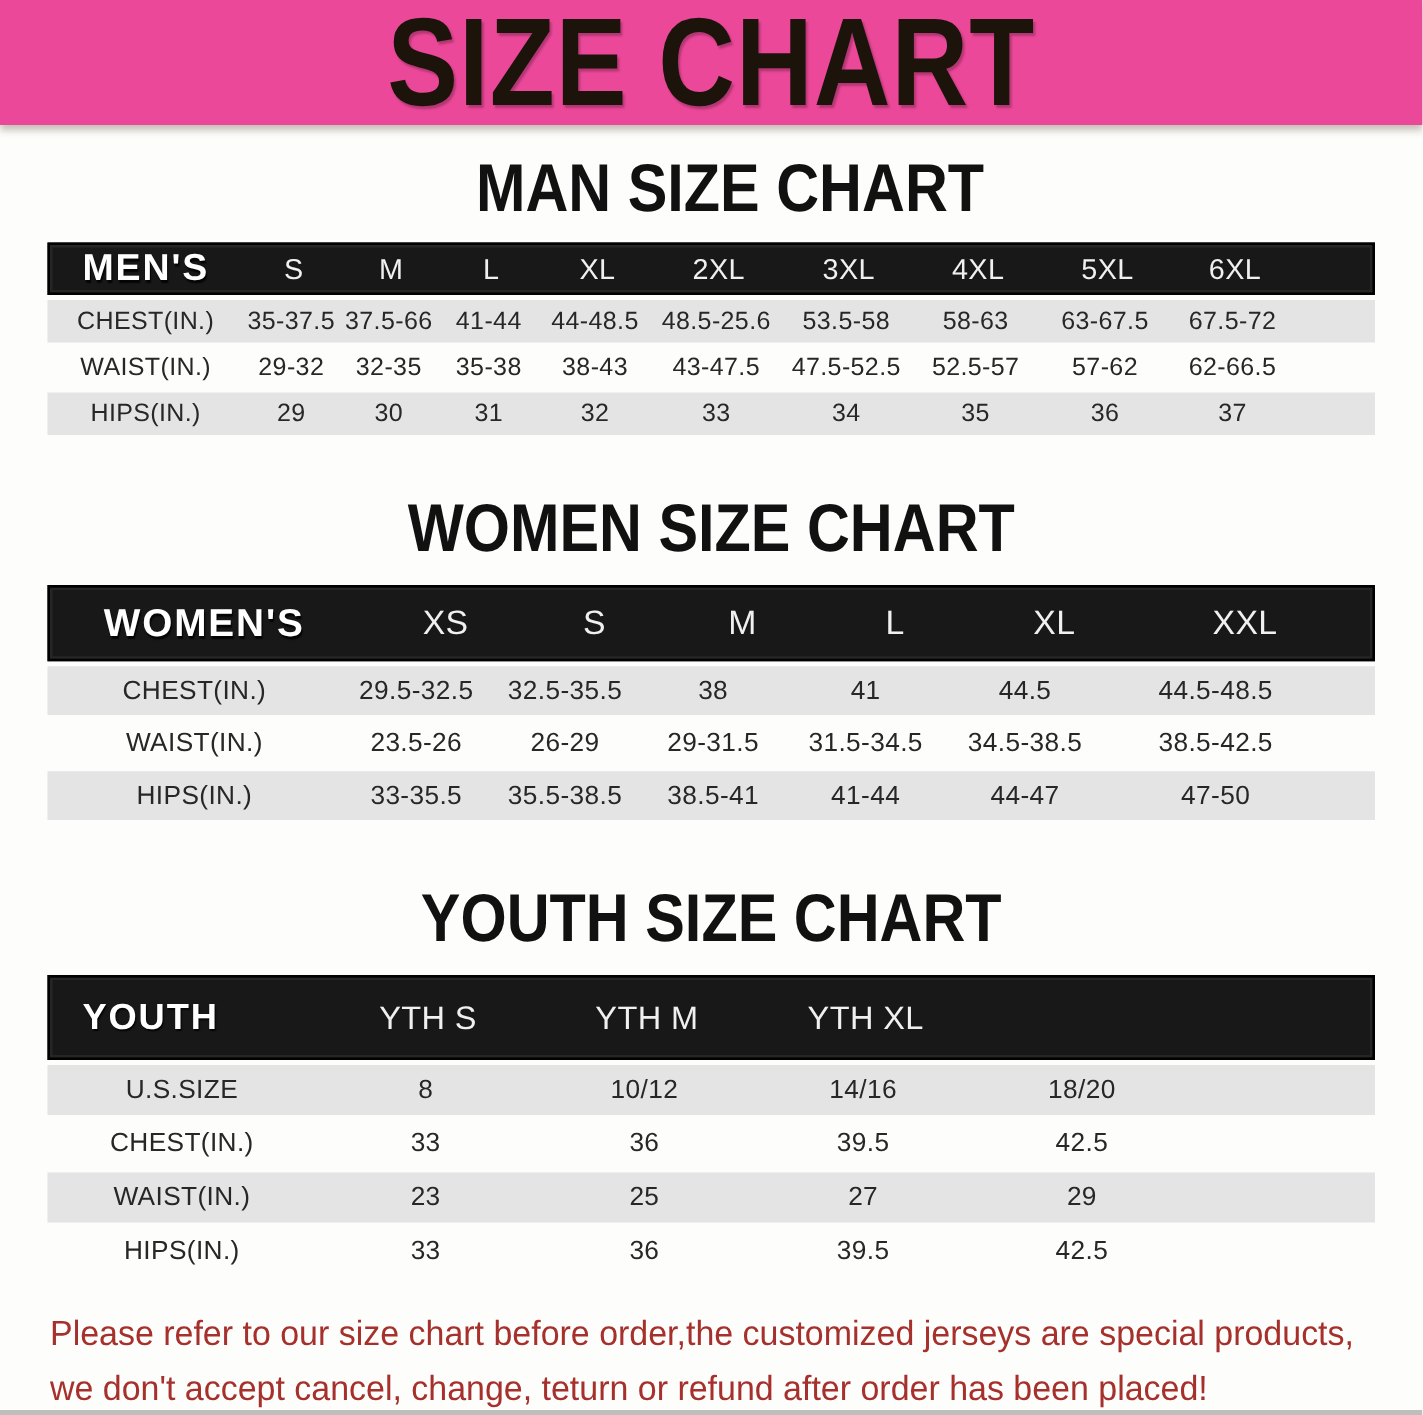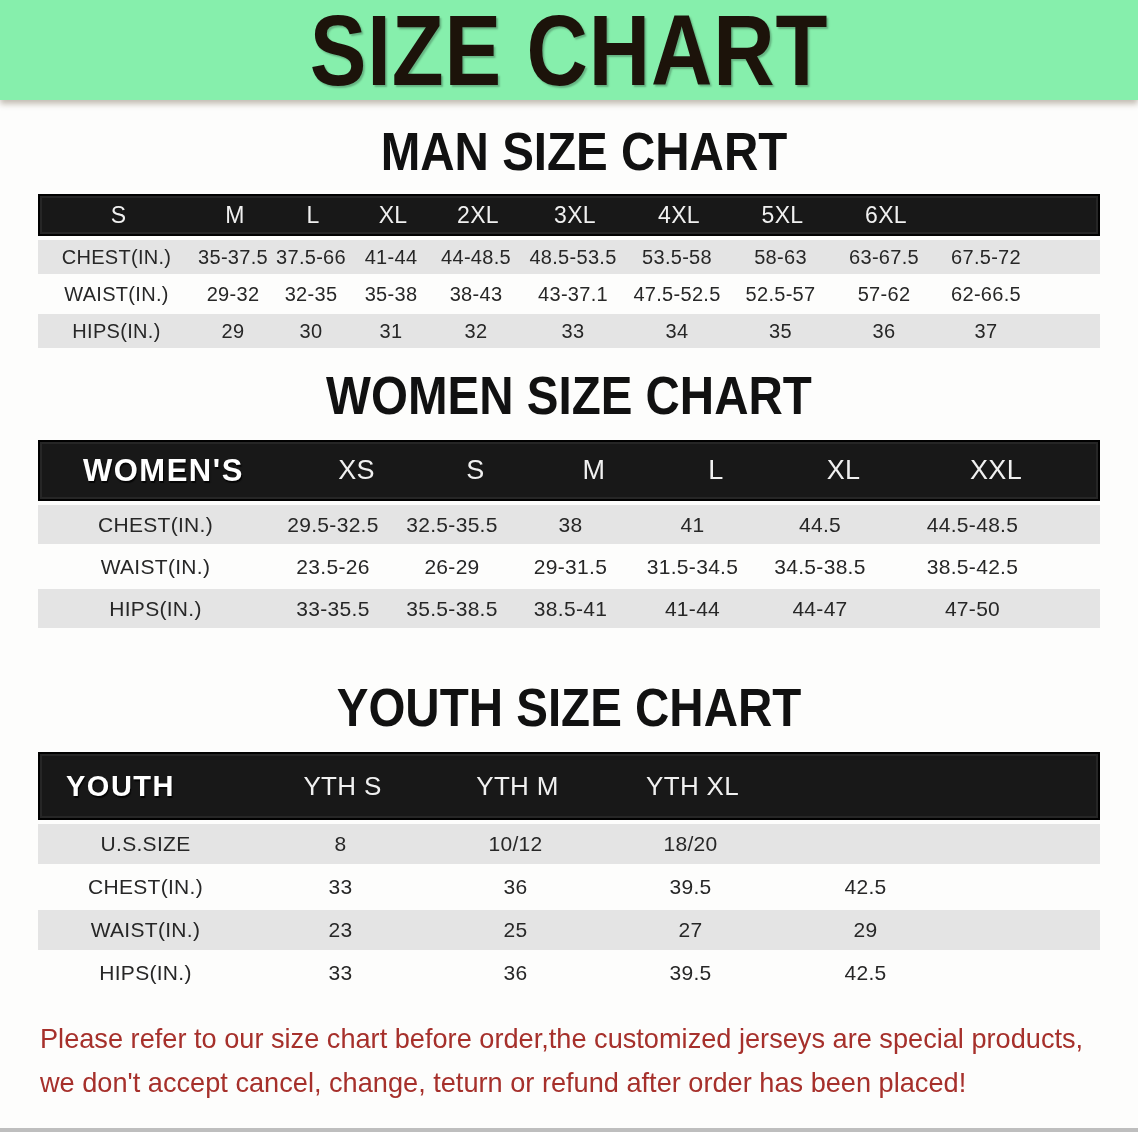--- a/index.html
+++ b/index.html
@@ -8,21 +8,21 @@
     width: 1138px; height: 1132px;
     background: #fdfdfc;
     font-family: "Liberation Sans", sans-serif;
     position: relative;
     overflow: hidden;
   }
 
   
   .banner {
     height: 100px;
-    background: #86efac;
+    background: #ec4899;
     display: flex; align-items: center; justify-content: center;
     box-shadow: 0 4px 6px rgba(60,40,10,.30);
   }
   .banner .banner-title {
     display: inline-block;
     font-size: 100px; line-height: .92;
     font-weight: 800;
     color: #1c130a;
     transform: scaleX(.85);
     letter-spacing: 1px;
@@ -37,21 +37,21 @@
   }
   .section-title span {
     display: inline-block;
     font-size: 54px; line-height: 1;
     font-weight: 800;
     color: #111;
     transform: scaleX(.88);
     white-space: nowrap;
   }
   #title-men   { margin-top: 24px; margin-left: 30px; }
-  #title-women { margin-top: 20px; }
+  #title-women { margin-top: 48px; }
   #title-youth { margin-top: 52px; }
 
   
   .sizetable { width: 1062px; margin-left: 38px; }
   #table-men   { margin-top: 16px; }
   #table-women { margin-top: 18px; }
   #table-youth { margin-top: 18px; }
 
   .trow { display: grid; align-items: stretch; }
   .t-men   .trow { grid-template-columns: 157px 76px 80px 80px 90px 104px 104px 103px 104px 100px 1fr; }
@@ -122,51 +122,52 @@
 
 <header class="banner">
   <span class="banner-title">SIZE CHART</span>
 </header>
 
 <h2 class="section-title" id="title-men">
   <span>MAN SIZE CHART</span>
 </h2>
 <div class="sizetable t-men" id="table-men">
     <div class="trow thead">
+      <div class="cell hlabel">MEN'S</div>
       <div class="cell">S</div>
       <div class="cell">M</div>
       <div class="cell">L</div>
       <div class="cell">XL</div>
       <div class="cell">2XL</div>
       <div class="cell">3XL</div>
       <div class="cell">4XL</div>
       <div class="cell">5XL</div>
       <div class="cell">6XL</div>
       <div class="cell spacer"></div>
     </div>
     <div class="trow drow g first-data">
       <div class="cell">CHEST(IN.)</div>
       <div class="cell">35-37.5</div>
       <div class="cell">37.5-66</div>
       <div class="cell">41-44</div>
       <div class="cell">44-48.5</div>
-      <div class="cell">48.5-53.5</div>
+      <div class="cell">48.5-25.6</div>
       <div class="cell">53.5-58</div>
       <div class="cell">58-63</div>
       <div class="cell">63-67.5</div>
       <div class="cell">67.5-72</div>
       <div class="cell spacer"></div>
     </div>
     <div class="trow drow w">
       <div class="cell">WAIST(IN.)</div>
       <div class="cell">29-32</div>
       <div class="cell">32-35</div>
       <div class="cell">35-38</div>
       <div class="cell">38-43</div>
-      <div class="cell">43-37.1</div>
+      <div class="cell">43-47.5</div>
       <div class="cell">47.5-52.5</div>
       <div class="cell">52.5-57</div>
       <div class="cell">57-62</div>
       <div class="cell">62-66.5</div>
       <div class="cell spacer"></div>
     </div>
     <div class="trow drow g">
       <div class="cell">HIPS(IN.)</div>
       <div class="cell">29</div>
       <div class="cell">30</div>
@@ -235,20 +236,21 @@
       <div class="cell hlabel">YOUTH</div>
       <div class="cell">YTH S</div>
       <div class="cell">YTH M</div>
       <div class="cell">YTH XL</div>
       <div class="cell spacer"></div>
     </div>
     <div class="trow drow g first-data">
       <div class="cell">U.S.SIZE</div>
       <div class="cell">8</div>
       <div class="cell">10/12</div>
+      <div class="cell">14/16</div>
       <div class="cell">18/20</div>
       <div class="cell spacer"></div>
     </div>
     <div class="trow drow w">
       <div class="cell">CHEST(IN.)</div>
       <div class="cell">33</div>
       <div class="cell">36</div>
       <div class="cell">39.5</div>
       <div class="cell">42.5</div>
       <div class="cell spacer"></div>

